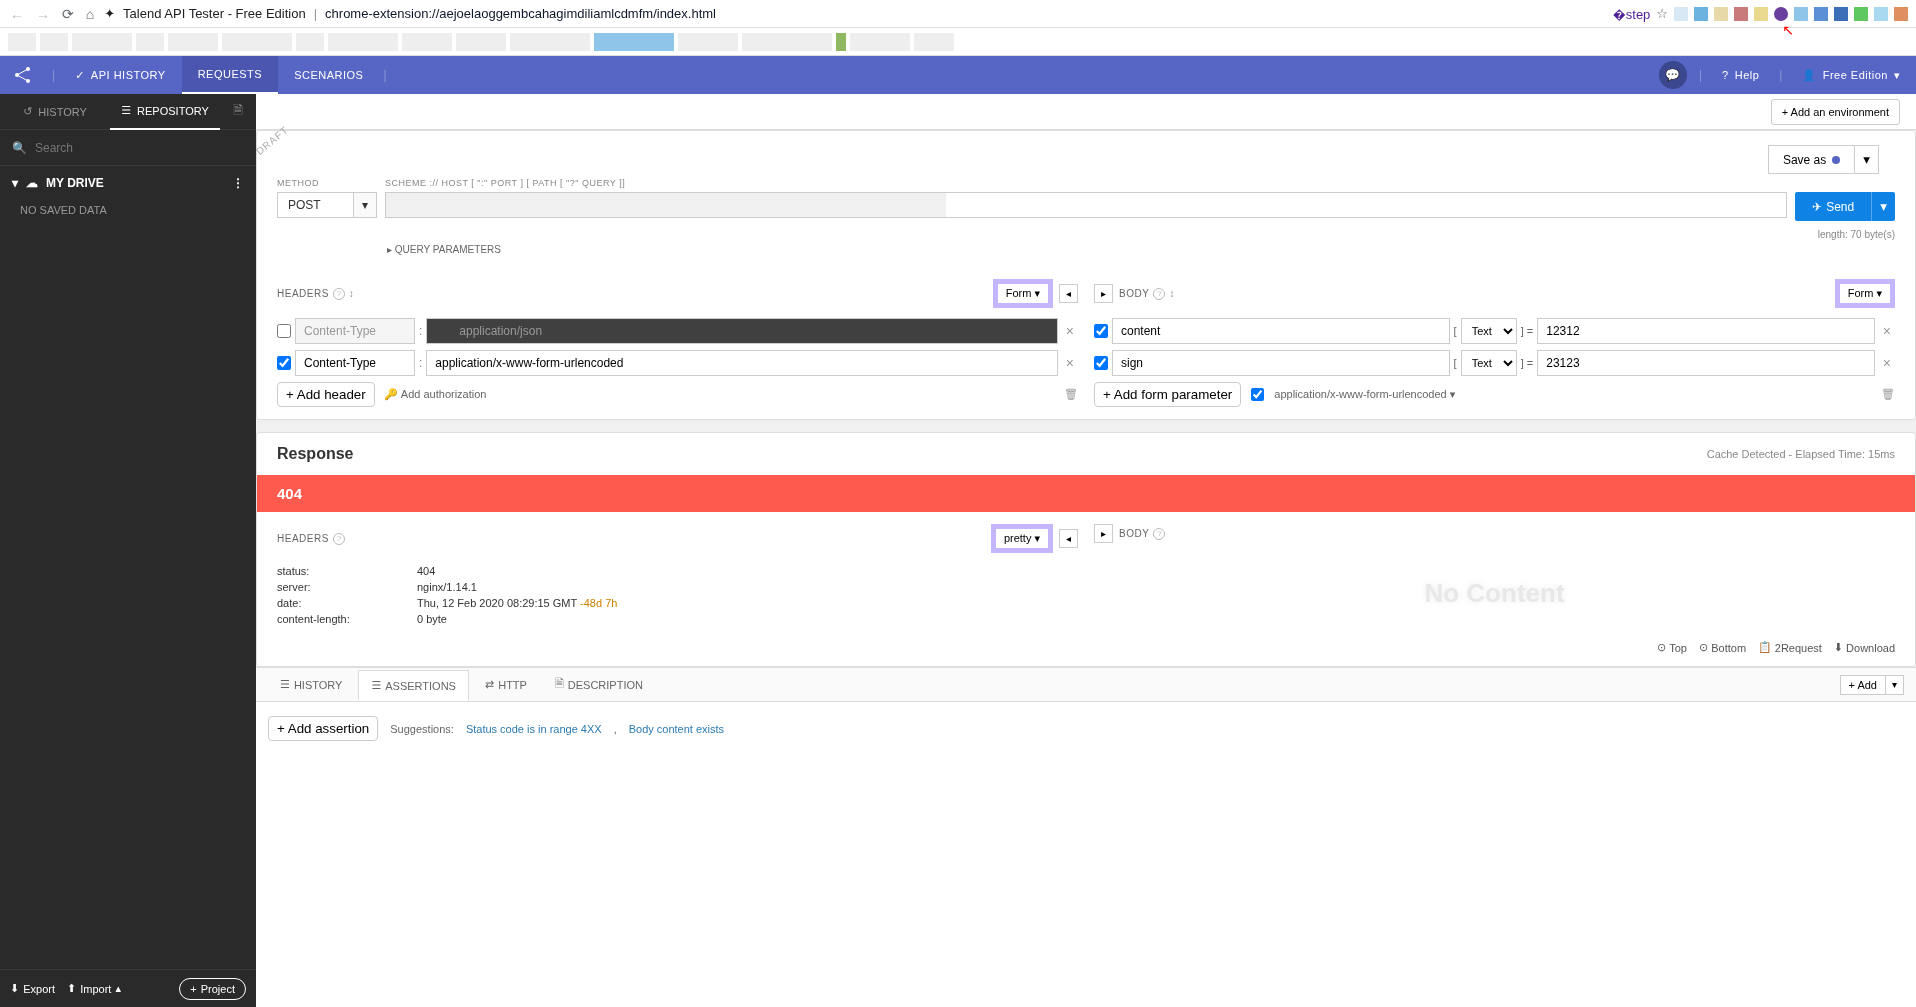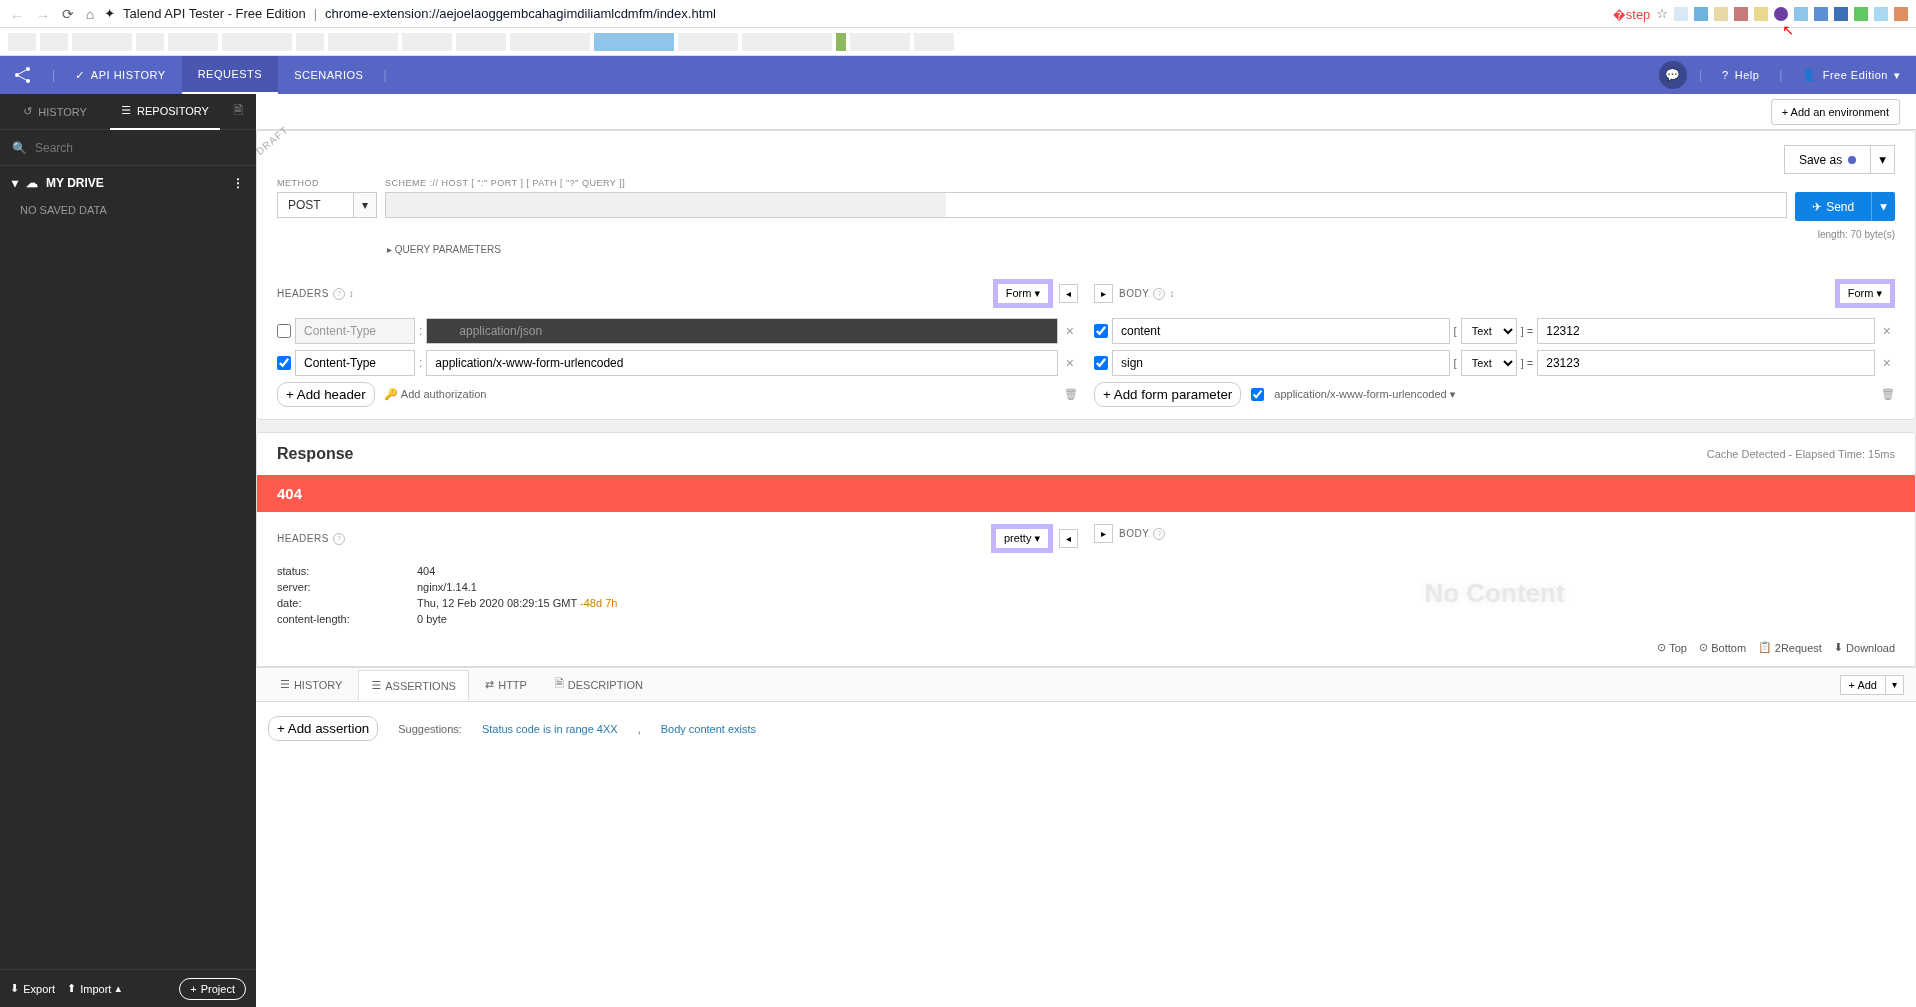--- a/index.html
+++ b/index.html
@@ -44,21 +44,21 @@
 .sb-footer-btn { color: #fff; font-size: 11px; cursor: pointer; display: flex; align-items: center; gap: 4px; }
 .project-btn { margin-left: auto; border: 1px solid #fff; border-radius: 12px; padding: 4px 10px; cursor: pointer; }
 
 
 .main { flex: 1; background: #f0f0f0; overflow-y: auto; display: flex; flex-direction: column; }
 .env-bar { height: 36px; background: #fff; display: flex; align-items: center; justify-content: flex-end; padding: 0 16px; border-bottom: 1px solid #ddd; }
 .env-add { border: 1px solid #ccc; border-radius: 3px; padding: 6px 10px; font-size: 11px; cursor: pointer; background: #fff; }
 
 .request-card { background: #fff; margin: 0; border: 1px solid #ddd; border-radius: 3px; position: relative; }
 .draft-badge { position: absolute; top: 4px; left: -4px; transform: rotate(-40deg); color: #aaa; font-size: 10px; letter-spacing: 1px; }
-.req-top { display: flex; padding: 14px 20px 4px; align-items: flex-start; }
+.req-top { display: flex; padding: 14px 36px 4px; align-items: flex-start; }
 .save-area { margin-left: auto; display: flex; }
 .save-btn { border: 1px solid #ccc; padding: 6px 14px; font-size: 12px; background: #fff; cursor: pointer; display: flex; gap: 6px; align-items: center; }
 .save-dropdown { border: 1px solid #ccc; border-left: none; padding: 6px 8px; background: #fff; cursor: pointer; }
 
 .req-line { display: flex; padding: 0 20px 8px; gap: 8px; align-items: flex-start; }
 .method-col { width: 100px; }
 .label-tiny { font-size: 9px; color: #888; letter-spacing: 0.5px; margin-bottom: 4px; }
 .method-select { display: flex; }
 .method-val { border: 1px solid #ccc; padding: 5px 10px; font-size: 12px; flex: 1; }
 .method-arrow { border: 1px solid #ccc; border-left: none; padding: 5px 8px; cursor: pointer; background: #fafafa; }
@@ -83,21 +83,21 @@
 .param-row input[type=checkbox] { width: 14px; height: 14px; }
 .param-name { border: 1px solid #ccc; padding: 5px 8px; width: 120px; font-size: 12px; }
 .param-name.disabled { background: #f5f5f5; color: #999; }
 .param-sep { color: #888; }
 .param-val { border: 1px solid #ccc; padding: 5px 8px; flex: 1; font-size: 12px; }
 .param-val.disabled { background: #404040; color: #999; padding-left: 32px; }
 .param-type { border: 1px solid #ccc; padding: 5px 6px; width: 56px; font-size: 11px; background: #fff; }
 .param-eq { font-size: 11px; color: #666; }
 .param-del { color: #999; cursor: pointer; padding: 0 4px; font-size: 14px; }
 .param-actions { display: flex; align-items: center; gap: 10px; margin-top: 6px; font-size: 11px; }
-.add-btn { border: 1px solid #ccc; padding: 4px 8px; background: #fff; cursor: pointer; border-radius: 10px; }
+.add-btn { border: 1px solid #ccc; padding: 4px 8px; background: #fff; cursor: pointer; border-radius: 4px; }
 .link-btn { color: #666; cursor: pointer; }
 .trash-btn { margin-left: auto; color: #999; cursor: pointer; }
 .body-type-sel { color: #666; cursor: pointer; font-size: 11px; }
 
 
 .response-card { background: #fff; margin: 12px 0 0; border: 1px solid #ddd; border-radius: 3px; }
 .resp-head { display: flex; align-items: center; padding: 12px 20px; }
 .resp-title { font-size: 16px; font-weight: bold; }
 .resp-meta { margin-left: auto; font-size: 11px; color: #888; }
 .status-bar { background: #ff5a4e; color: #fff; font-weight: bold; padding: 10px 20px; font-size: 15px; }
@@ -113,39 +113,39 @@
 .resp-action { cursor: pointer; display: inline-flex; gap: 3px; align-items: center; }
 
 
 .bottom-tabs { background: #fafafa; border-top: 1px solid #ddd; display: flex; align-items: center; height: 34px; padding: 0 12px; gap: 4px; }
 .btab { padding: 8px 12px; font-size: 11px; color: #666; cursor: pointer; display: flex; gap: 4px; align-items: center; }
 .btab.active { background: #fff; border: 1px solid #ddd; border-bottom: 1px solid #fff; position: relative; top: 1px; }
 .add-tab { margin-left: auto; border: 1px solid #ccc; padding: 3px 8px; font-size: 11px; cursor: pointer; background: #fff; }
 .dd-arrow { border: 1px solid #ccc; border-left: none; padding: 3px 6px; font-size: 10px; cursor: pointer; background: #fff; }
 
 .assertions-body { background: #fff; padding: 14px 12px; border-top: 1px solid #ddd; flex: 1; }
-.assert-line { display: flex; align-items: center; gap: 20px; font-size: 11px; }
+.assert-line { display: flex; align-items: center; gap: 12px; font-size: 11px; }
 .suggestion-link { color: #2a7ab0; cursor: pointer; }
 </style>
 </head>
 <body>
 
 <div class="browser-bar">
   <span class="nav-btn disabled">←</span>
   <span class="nav-btn disabled">→</span>
   <span class="nav-btn">⟳</span>
   <span class="nav-btn">⌂</span>
   <div class="addr">
     <span>✦</span>
     <span>Talend API Tester - Free Edition</span>
     <span class="addr-sep">|</span>
     <span class="addr-url">chrome-extension://aejoelaoggembcahagimdiliamlcdmfm/index.html</span>
   </div>
   <div class="browser-icons">
-    <span style="font-size:13px;color:#ef4444">�step</span>
+    <span style="font-size:13px;color:#4c1d95">�step</span>
     <span style="font-size:13px;color:#5f6368">☆</span>
     <div class="color-square" style="background:#d9e8f5"></div>
     <div class="color-square" style="background:#6cb3e0"></div>
     <div class="color-square" style="background:#e8d9a8"></div>
     <div class="color-square" style="background:#c97b7b"></div>
     <div class="color-square" style="background:#e8d98f"></div>
     <div class="ext-badge"></div>
     <div class="color-square" style="background:#8fc5e8"></div>
     <div class="color-square" style="background:#5b8fd6"></div>
     <div class="color-square" style="background:#3b6fb8"></div>

